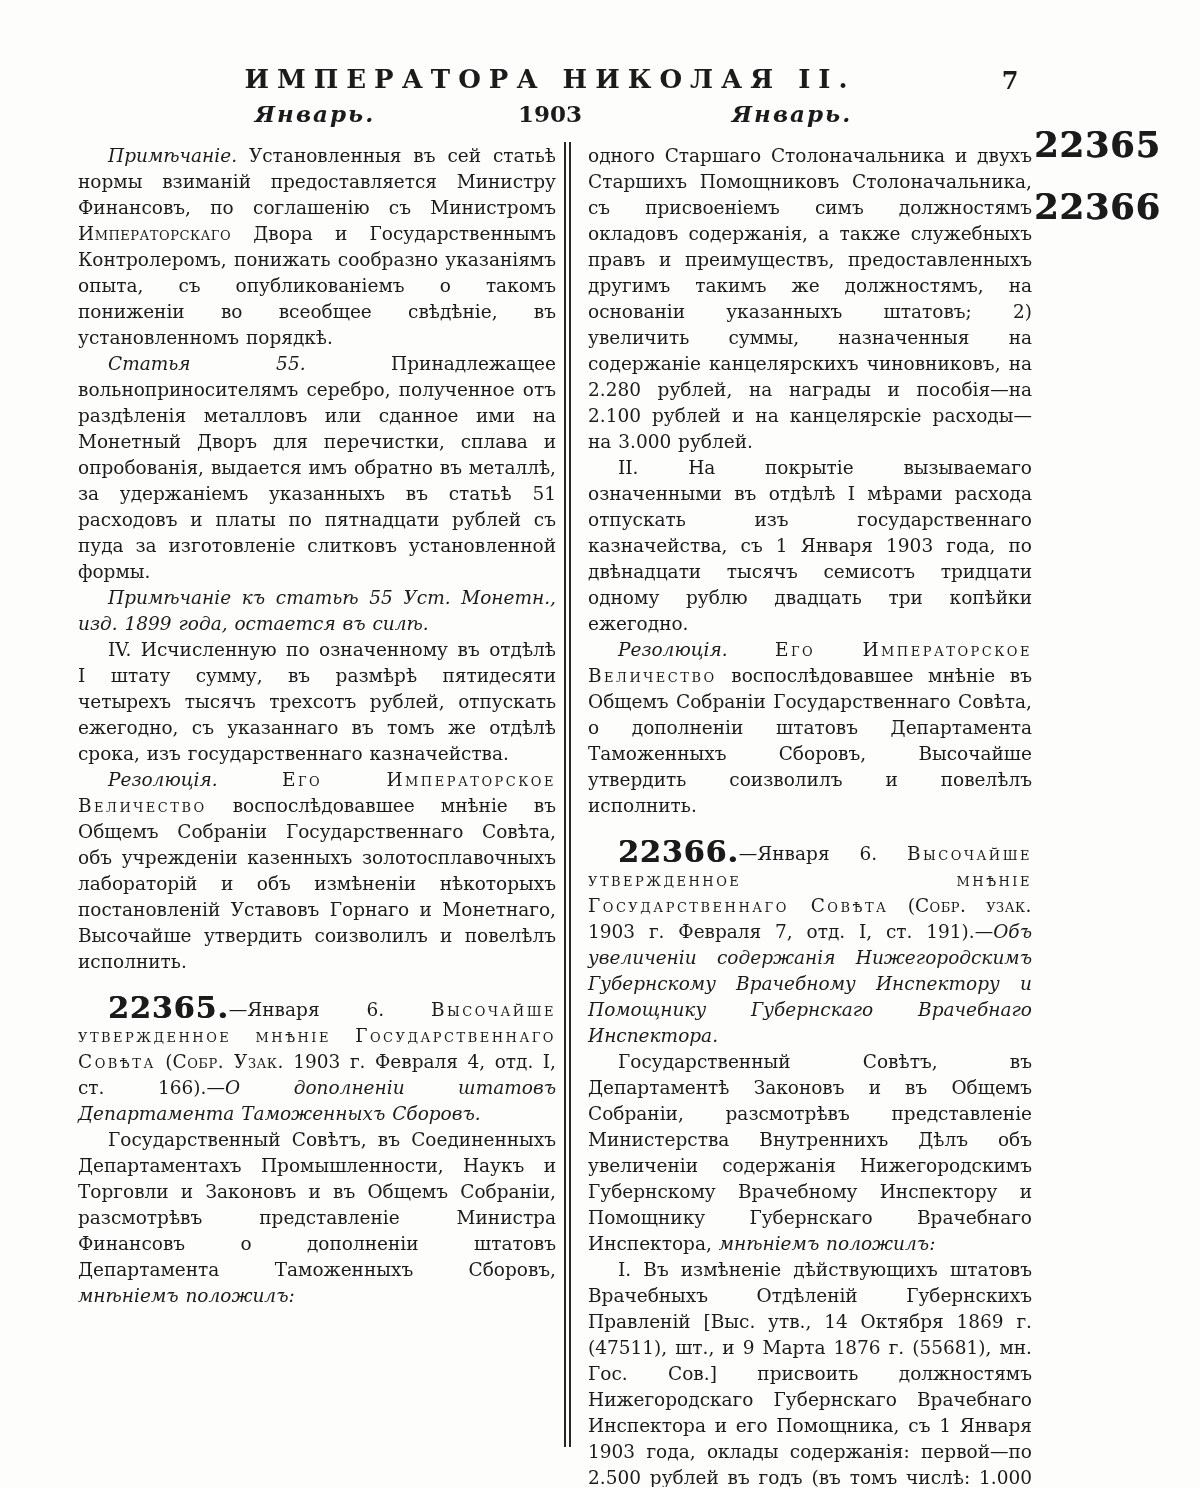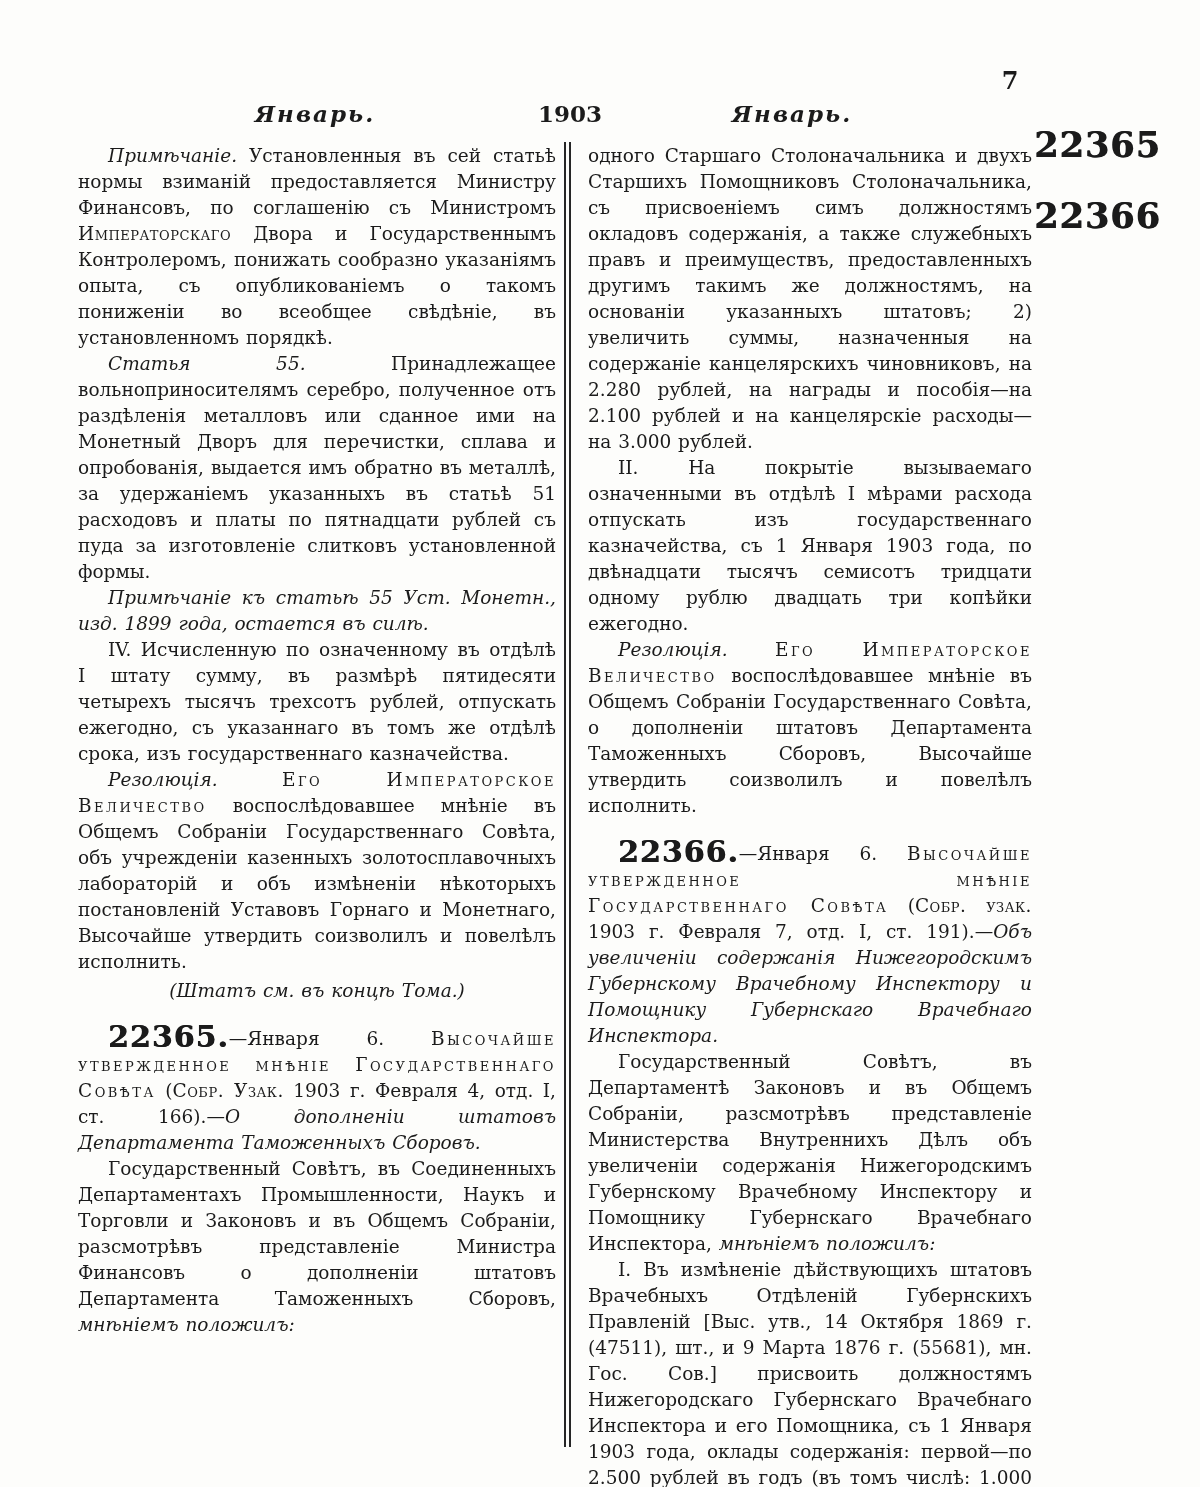--- a/index.html
+++ b/index.html
@@ -22,21 +22,21 @@
     font-size:24px; font-weight:bold; text-align:center;
   }
   .dateline { position:absolute; top:100px; left:0; width:1200px; height:34px; }
   .month {
     position:absolute; font-size:23px; font-weight:bold; font-style:italic;
     text-align:center; letter-spacing:2px;
   }
   .month.left  { left:245px; width:140px; }
   .month.right { left:722px; width:140px; }
   .year {
-    position:absolute; left:505px; width:130px; text-align:center;
+    position:absolute; left:485px; width:130px; text-align:center;
     font-size:23px; font-weight:bold;
   }
   .divider {
     position:absolute; top:142px; left:564px; width:3px; height:1305px;
     border-left:2px solid #262626; border-right:2px solid #262626;
   }
   .col { position:absolute; top:143px; }
   .col-left  { left:78px;  width:478px; }
   .col-right { left:588px; width:444px; }
   .col p {
@@ -56,43 +56,43 @@
     font-size:30px; font-weight:bold; letter-spacing:1px; line-height:1;
     vertical-align:-2px;
     text-shadow:0.6px 0 0 currentColor;
   }
   .margin-num {
     position:absolute; left:1034px; width:160px;
     font-size:35px; font-weight:bold; letter-spacing:1px;
     text-shadow:0.8px 0 0 currentColor;
   }
   .mn1 { top:124px; }
-  .mn2 { top:195px; }
+  .mn2 { top:186px; }
 </style>
 </head>
 <body>
 
 <div class="page">
+  <div class="title">ИМПЕРАТОРА НИКОЛАЯ II.</div>
   <div class="pagenum">7</div>
 
   <div class="dateline">
     <span class="month left">Январь.</span>
     <span class="year">1903</span>
     <span class="month right">Январь.</span>
   </div>
 
   <div class="divider"></div>
 
   <div class="col col-left">
       <p><span class="seg-i">Примѣчаніе.</span><span class="seg-n"> Установленныя въ сей статьѣ нормы взиманій предоставляется Министру Финансовъ, по соглашенію съ Министромъ </span><span class="seg-sc">Императорскаго</span><span class="seg-n"> Двора и Государственнымъ Контролеромъ, понижать сообразно указаніямъ опыта, съ опубликованіемъ о такомъ пониженіи во всеобщее свѣдѣніе, въ установленномъ порядкѣ.</span></p>
       <p><span class="seg-i">Статья 55.</span><span class="seg-n"> Принадлежащее вольноприносителямъ серебро, полученное отъ раздѣленія металловъ или сданное ими на Монетный Дворъ для перечистки, сплава и опробованія, выдается имъ обратно въ металлѣ, за удержаніемъ указанныхъ въ статьѣ 51 расходовъ и платы по пятнадцати рублей съ пуда за изготовленіе слитковъ установленной формы.</span></p>
       <p><span class="seg-i">Примѣчаніе къ статьѣ 55 Уст. Монетн., изд. 1899 года, остается въ силѣ.</span></p>
       <p><span class="seg-n">IV. Исчисленную по означенному въ отдѣлѣ I штату сумму, въ размѣрѣ пятидесяти четырехъ тысячъ трехсотъ рублей, отпускать ежегодно, съ указаннаго въ томъ же отдѣлѣ срока, изъ государственнаго казначейства.</span></p>
       <p><span class="seg-i">Резолюція.</span><span class="seg-sp"> Его Императорское Величество</span><span class="seg-n"> воспослѣдовавшее мнѣніе въ Общемъ Собраніи Государственнаго Совѣта, объ учрежденіи казенныхъ золотосплавочныхъ лабораторій и объ измѣненіи нѣкоторыхъ постановленій Уставовъ Горнаго и Монетнаго, Высочайше утвердить соизволилъ и повелѣлъ исполнить.</span></p>
-      <p class="center noindent"><span class="seg-i">(Штатъ см. въ концѣ Тома.)</span></p>
       <p class="gap-top"><span class="seg-b">22365.</span><span class="seg-n">—Января 6. </span><span class="seg-sp">Высочайше утвержденное мнѣніе Государственнаго Совѣта</span><span class="seg-n"> (</span><span class="seg-sc">Собр. Узак.</span><span class="seg-n"> 1903 г. Февраля 4, отд. I, ст. 166).—</span><span class="seg-i">О дополненіи штатовъ Департамента Таможенныхъ Сборовъ.</span></p>
       <p><span class="seg-n">Государственный Совѣтъ, въ Соединенныхъ Департаментахъ Промышленности, Наукъ и Торговли и Законовъ и въ Общемъ Собраніи, разсмотрѣвъ представленіе Министра Финансовъ о дополненіи штатовъ Департамента Таможенныхъ Сборовъ, </span><span class="seg-i">мнѣніемъ положилъ:</span></p>
     </div>
   <div class="col col-right">
       <p class="noindent"><span class="seg-n">одного Старшаго Столоначальника и двухъ Старшихъ Помощниковъ Столоначальника, съ присвоеніемъ симъ должностямъ окладовъ содержанія, а также служебныхъ правъ и преимуществъ, предоставленныхъ другимъ такимъ же должностямъ, на основаніи указанныхъ штатовъ; 2) увеличить суммы, назначенныя на содержаніе канцелярскихъ чиновниковъ, на 2.280 рублей, на награды и пособія—на 2.100 рублей и на канцелярскіе расходы—на 3.000 рублей.</span></p>
       <p><span class="seg-n">II. На покрытіе вызываемаго означенными въ отдѣлѣ I мѣрами расхода отпускать изъ государственнаго казначейства, съ 1 Января 1903 года, по двѣнадцати тысячъ семисотъ тридцати одному рублю двадцать три копѣйки ежегодно.</span></p>
       <p><span class="seg-i">Резолюція.</span><span class="seg-sp"> Его Императорское Величество</span><span class="seg-n"> воспослѣдовавшее мнѣніе въ Общемъ Собраніи Государственнаго Совѣта, о дополненіи штатовъ Департамента Таможенныхъ Сборовъ, Высочайше утвердить соизволилъ и повелѣлъ исполнить.</span></p>
       <p class="gap-top"><span class="seg-b">22366.</span><span class="seg-n">—Января 6. </span><span class="seg-sp">Высочайше утвержденное мнѣніе Государственнаго Совѣта</span><span class="seg-n"> (</span><span class="seg-sc">Собр. узак.</span><span class="seg-n"> 1903 г. Февраля 7, отд. I, ст. 191).—</span><span class="seg-i">Объ увеличеніи содержанія Нижегородскимъ Губернскому Врачебному Инспектору и Помощнику Губернскаго Врачебнаго Инспектора.</span></p>
       <p><span class="seg-n">Государственный Совѣтъ, въ Департаментѣ Законовъ и въ Общемъ Собраніи, разсмотрѣвъ представленіе Министерства Внутреннихъ Дѣлъ объ увеличеніи содержанія Нижегородскимъ Губернскому Врачебному Инспектору и Помощнику Губернскаго Врачебнаго Инспектора, </span><span class="seg-i">мнѣніемъ положилъ:</span></p>
       <p><span class="seg-n">I. Въ измѣненіе дѣйствующихъ штатовъ Врачебныхъ Отдѣленій Губернскихъ Правленій [Выс. утв., 14 Октября 1869 г. (47511), шт., и 9 Марта 1876 г. (55681), мн. Гос. Сов.] присвоить должностямъ Нижегородскаго Губернскаго Врачебнаго Инспектора и его Помощника, съ 1 Января 1903 года, оклады содержанія: первой—по 2.500 рублей въ годъ (въ томъ числѣ: 1.000 р. жалованья, 1.000 р. столовыхъ и 500 р. разъѣздныхъ) и второй—по 1.500 рублей въ годъ (въ томъ числѣ: 600 р. жалованья, 600 р. столовыхъ и 300 р. разъѣздныхъ).</span></p>

